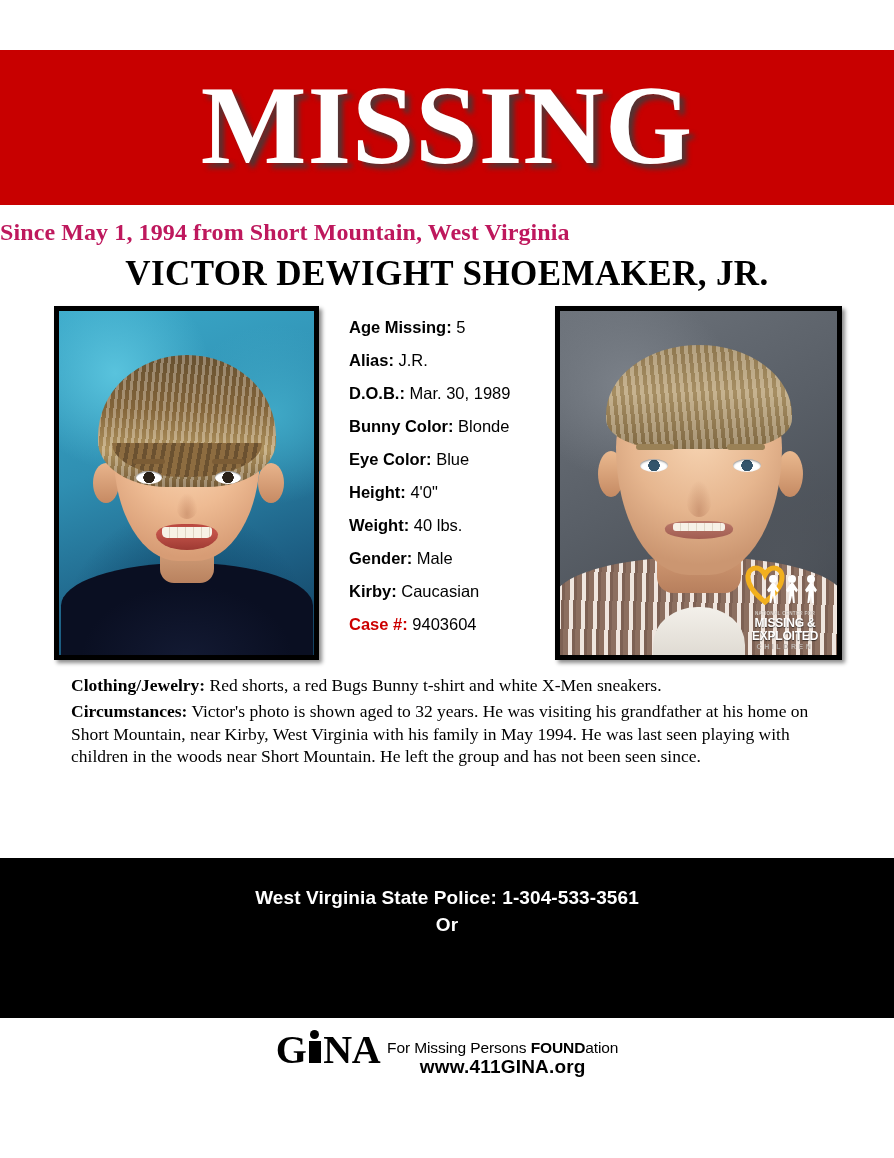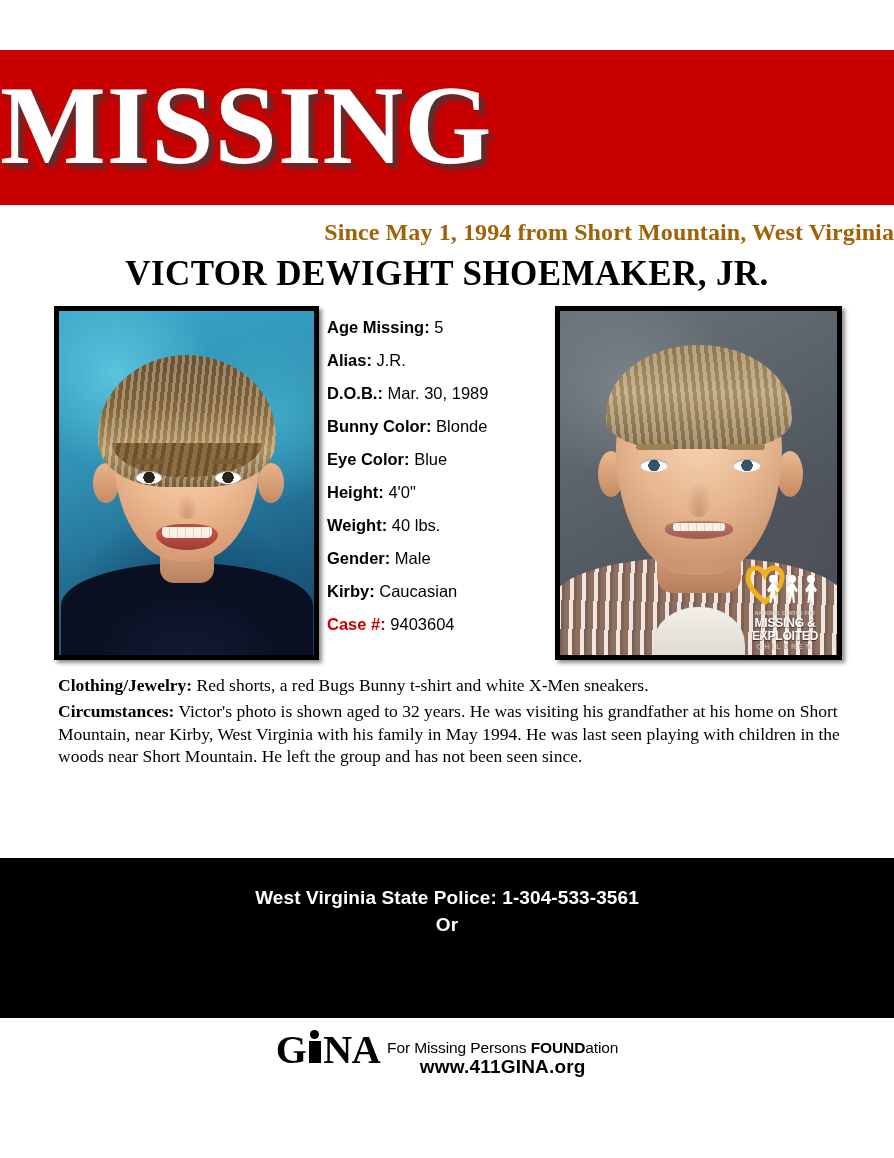--- a/index.html
+++ b/index.html
@@ -16,39 +16,40 @@
   }
 
   
   .top-spacer { height: 50px; background: #ffffff; }
 
   .missing-banner {
     height: 155px;
     background: #c80000;
     display: flex;
     align-items: center;
+    justify-content: center;
   }
   .missing-word {
     font-family: "Liberation Serif", serif;
     font-weight: bold;
     font-size: 112px;
     line-height: 1;
     color: #ffffff;
     letter-spacing: 1px;
     text-shadow: 5px 5px 5px rgba(60,60,60,0.85);
     padding-bottom: 6px;
   }
 
   
   .since-line {
-    text-align: right;
+    text-align: left;
     font-family: "Liberation Serif", serif;
     font-weight: bold;
     font-size: 24px;
-    color: #a16207;
+    color: #be185d;
     margin-top: 14px;
     letter-spacing: 0.1px;
   }
   .person-name {
     text-align: center;
     font-family: "Liberation Serif", serif;
     font-weight: bold;
     font-size: 35px;
     color: #000000;
     margin-top: 8px;
@@ -164,21 +165,21 @@
     position: absolute; left: 50%; top: 216px; transform: translateX(-50%);
     width: 50px; height: 11px;
     background: repeating-linear-gradient(90deg, #f7f2e6 0 7px, #ddd3c2 7px 8px);
     border-radius: 3px 3px 5px 5px;
     z-index: 7;
   }
 
   
   .details {
     flex: 1;
-    padding: 12px 0 0 8px;
+    padding: 12px 0 0 30px;
     font-family: "Liberation Sans", sans-serif;
   }
   .detail-row {
     font-size: 16.5px;
     color: #000000;
     margin-bottom: 14px;
     white-space: nowrap;
   }
   .detail-label { font-weight: bold; }
   .detail-label.case { color: #cc0000; }
@@ -307,21 +308,21 @@
   }
 
   
   .narrative {
     padding: 14px 54px 0 58px;
     font-family: "Liberation Serif", serif;
     font-size: 17.5px;
     color: #000000;
     line-height: 1.3;
   }
-  .narrative p { margin: 0 0 3px 0; }
+  .narrative p { margin: 0 0 3px 13px; }
   .narrative .n-label { font-weight: bold; }
 
   
   .contact-bar {
     position: absolute;
     left: 0; right: 0;
     top: 858px;
     height: 160px;
     background: #000000;
     color: #ffffff;

